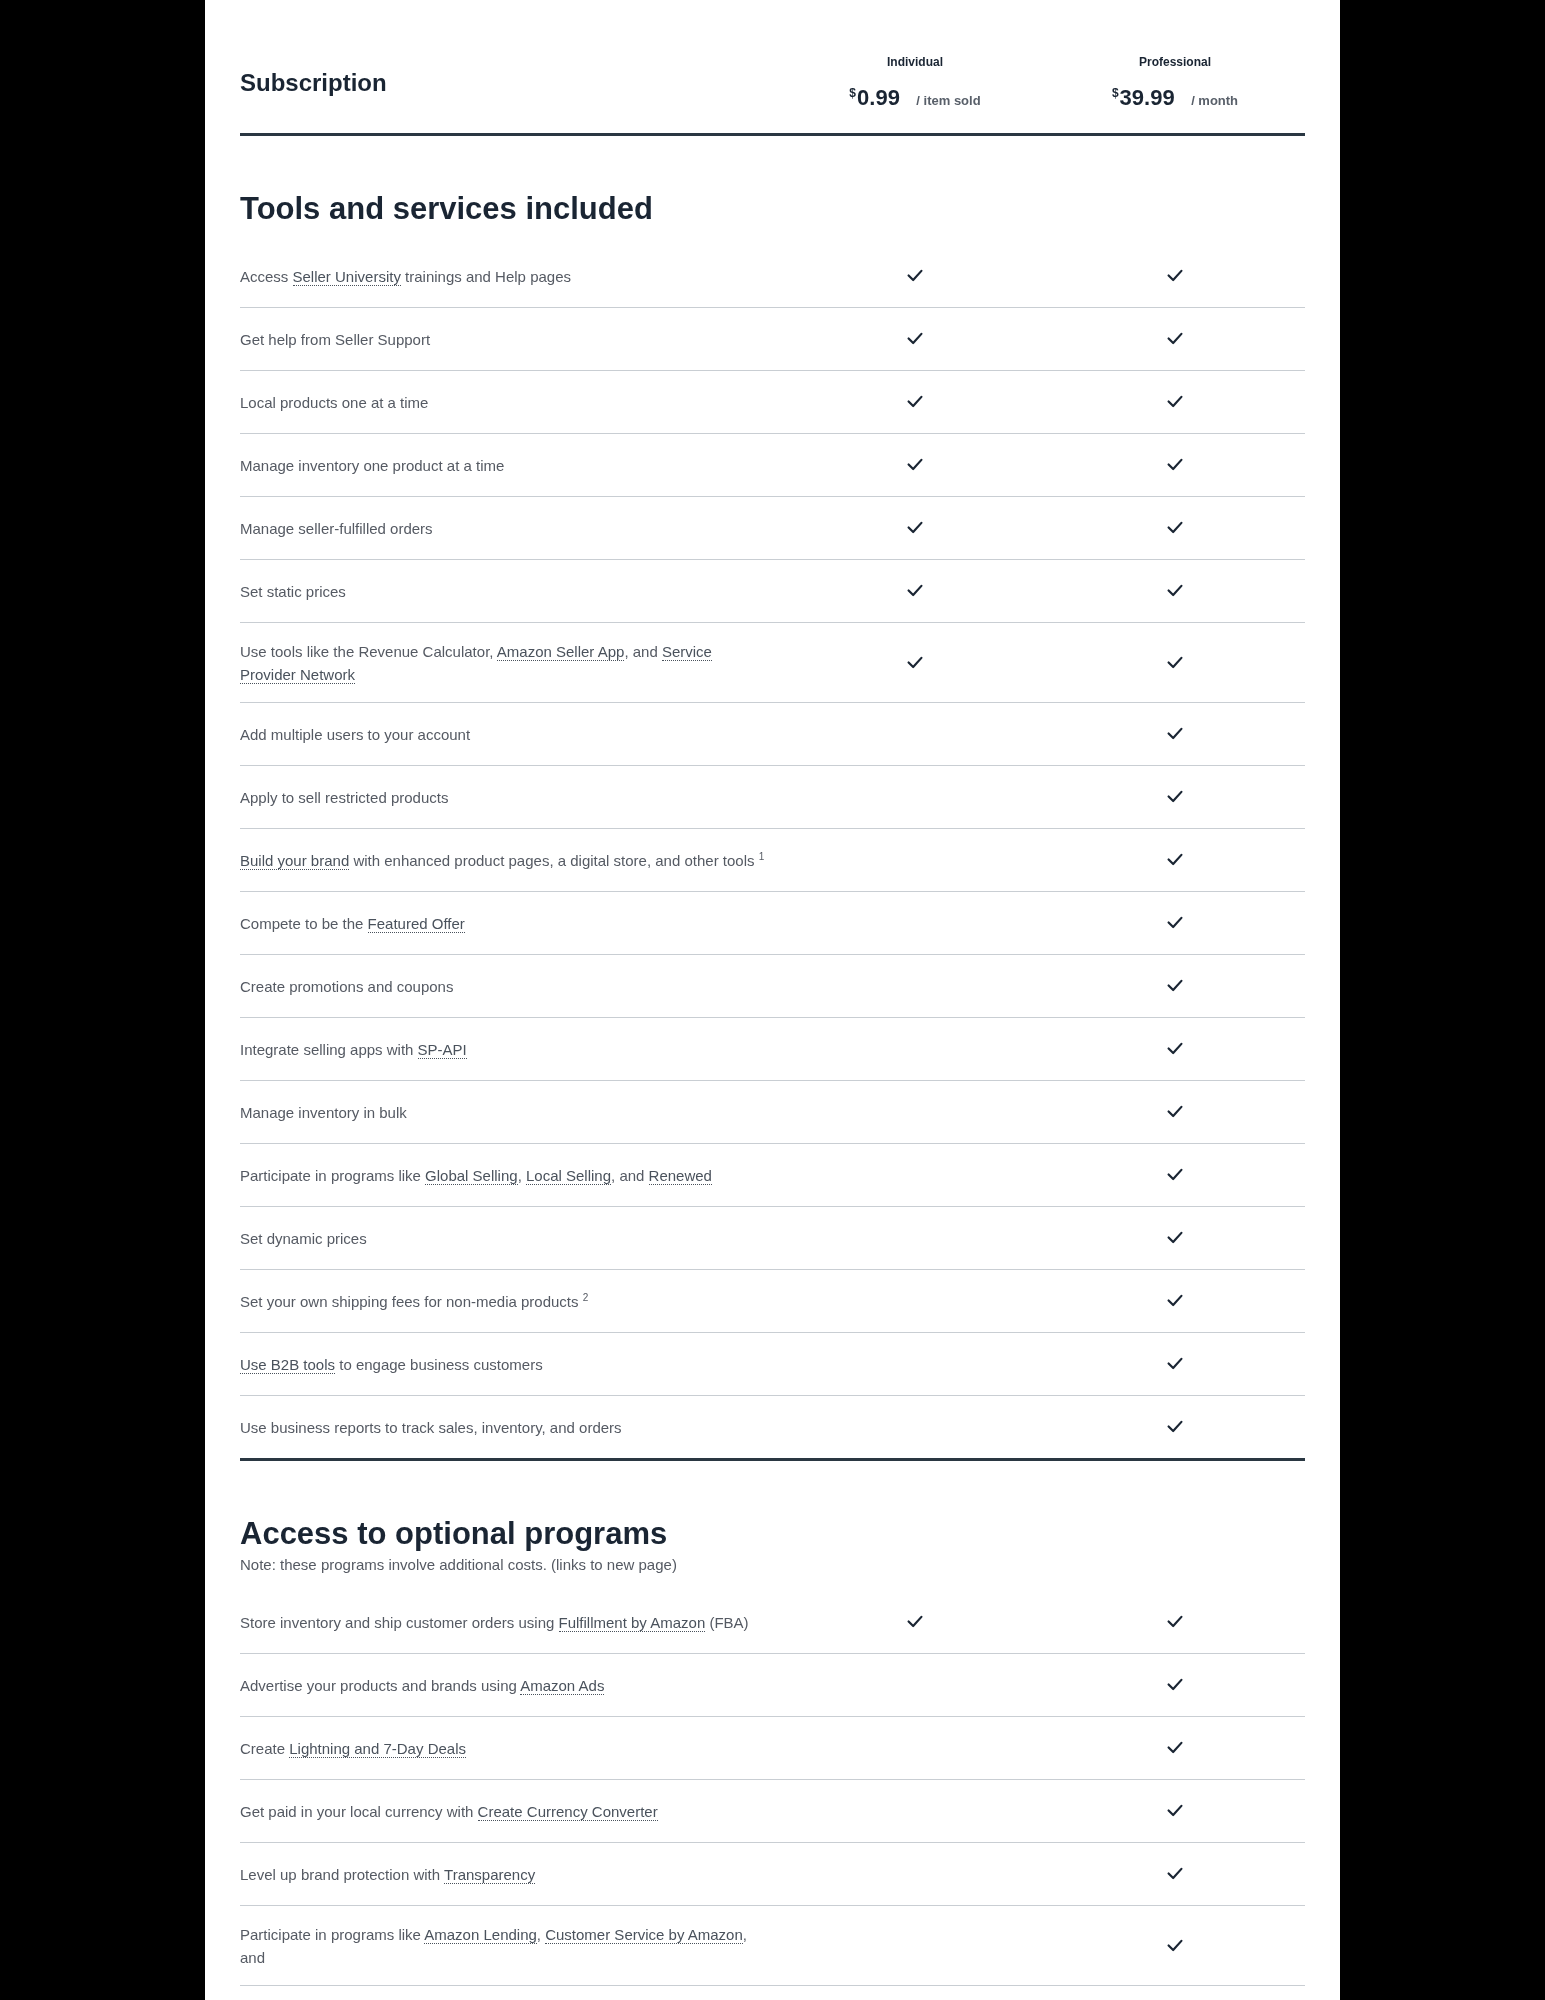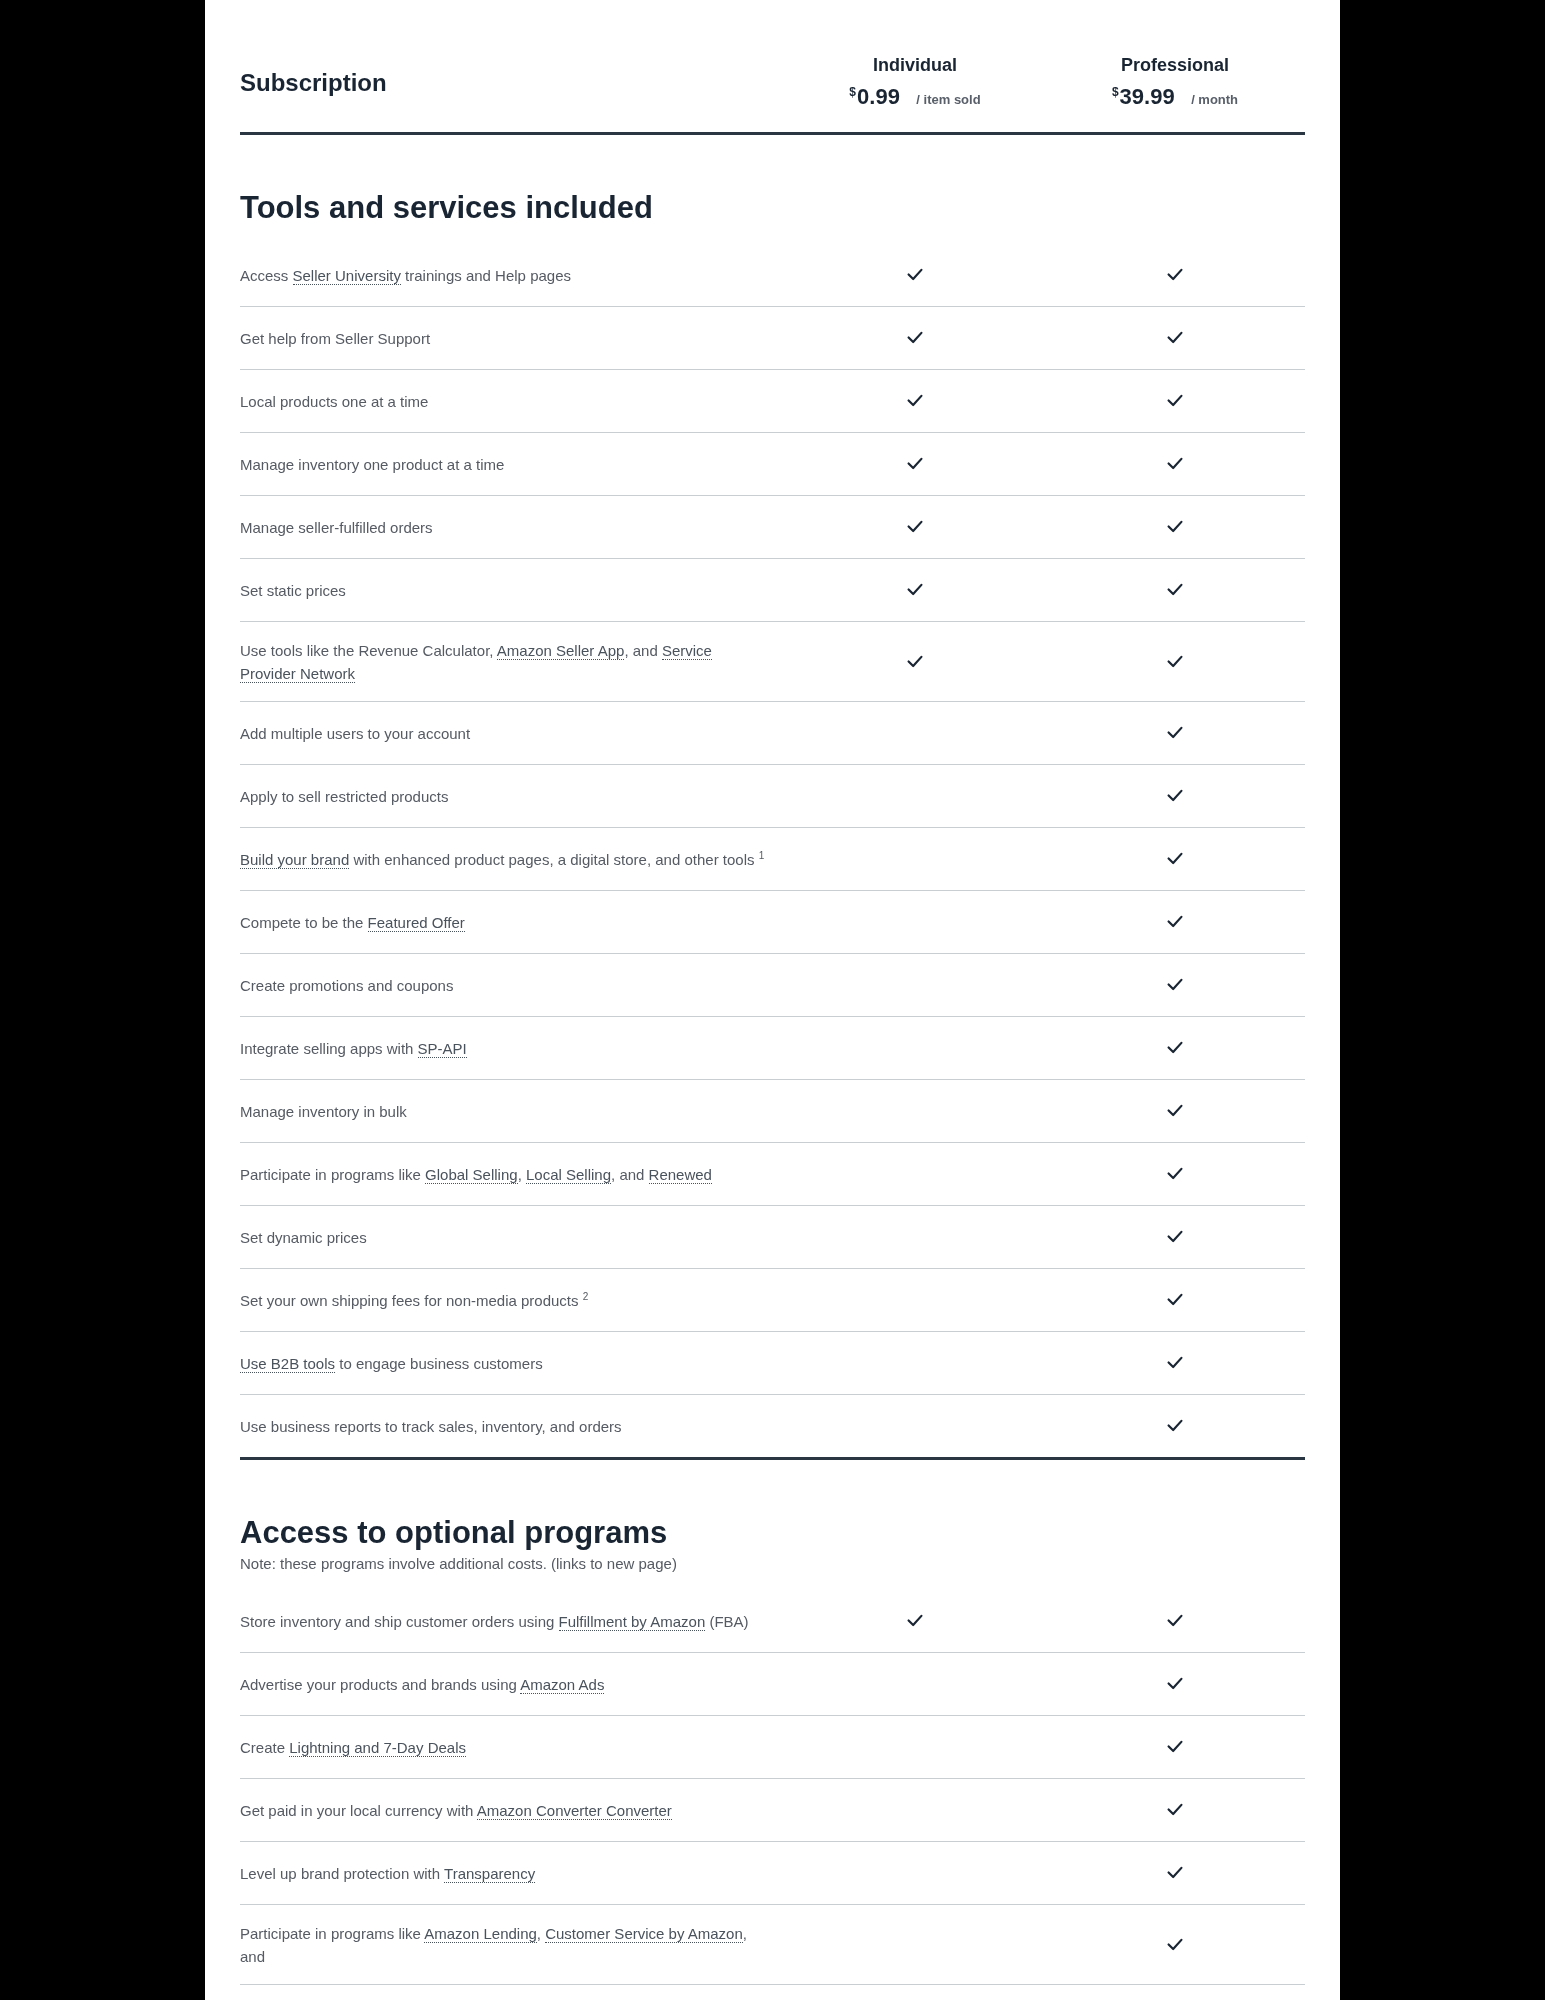--- a/index.html
+++ b/index.html
@@ -37,23 +37,23 @@
   .hdr .sub-label {
     font-weight: 800;
     font-size: 24px;
     color: var(--text-dark);
   }
   .plan {
     text-align:center;
   }
   .plan-name {
     font-weight: 800;
-    font-size: 18px;
+    font-size: 12px;
     color: var(--text-dark);
-    margin-bottom: 8px;
+    margin-bottom: 16px;
   }
   .plan-price {
     font-weight: 800;
     font-size: 22px;
     color: var(--text-dark);
     display:inline-block;
     vertical-align: baseline;
   }
   .plan-price .cur {
     font-size: 12px;
@@ -309,21 +309,21 @@
                   </svg></span></div>
             </div>
             <div class="row">
               <div class="label">Create <span class="lnk">Lightning and 7-Day Deals</span></div>
               <div class="cell"></div>
               <div class="cell"><span class="chk"><svg viewBox="0 0 24 24">
                     <path d="M5 12.5 L10 17.5 L19 7.5"></path>
                   </svg></span></div>
             </div>
             <div class="row">
-              <div class="label">Get paid in your local currency with <span class="lnk">Amazon Converter Converter</span></div>
+              <div class="label">Get paid in your local currency with <span class="lnk">Create Currency Converter</span></div>
               <div class="cell"></div>
               <div class="cell"><span class="chk"><svg viewBox="0 0 24 24">
                     <path d="M5 12.5 L10 17.5 L19 7.5"></path>
                   </svg></span></div>
             </div>
             <div class="row">
               <div class="label">Level up brand protection with <span class="lnk">Transparency</span></div>
               <div class="cell"></div>
               <div class="cell"><span class="chk"><svg viewBox="0 0 24 24">
                     <path d="M5 12.5 L10 17.5 L19 7.5"></path>

